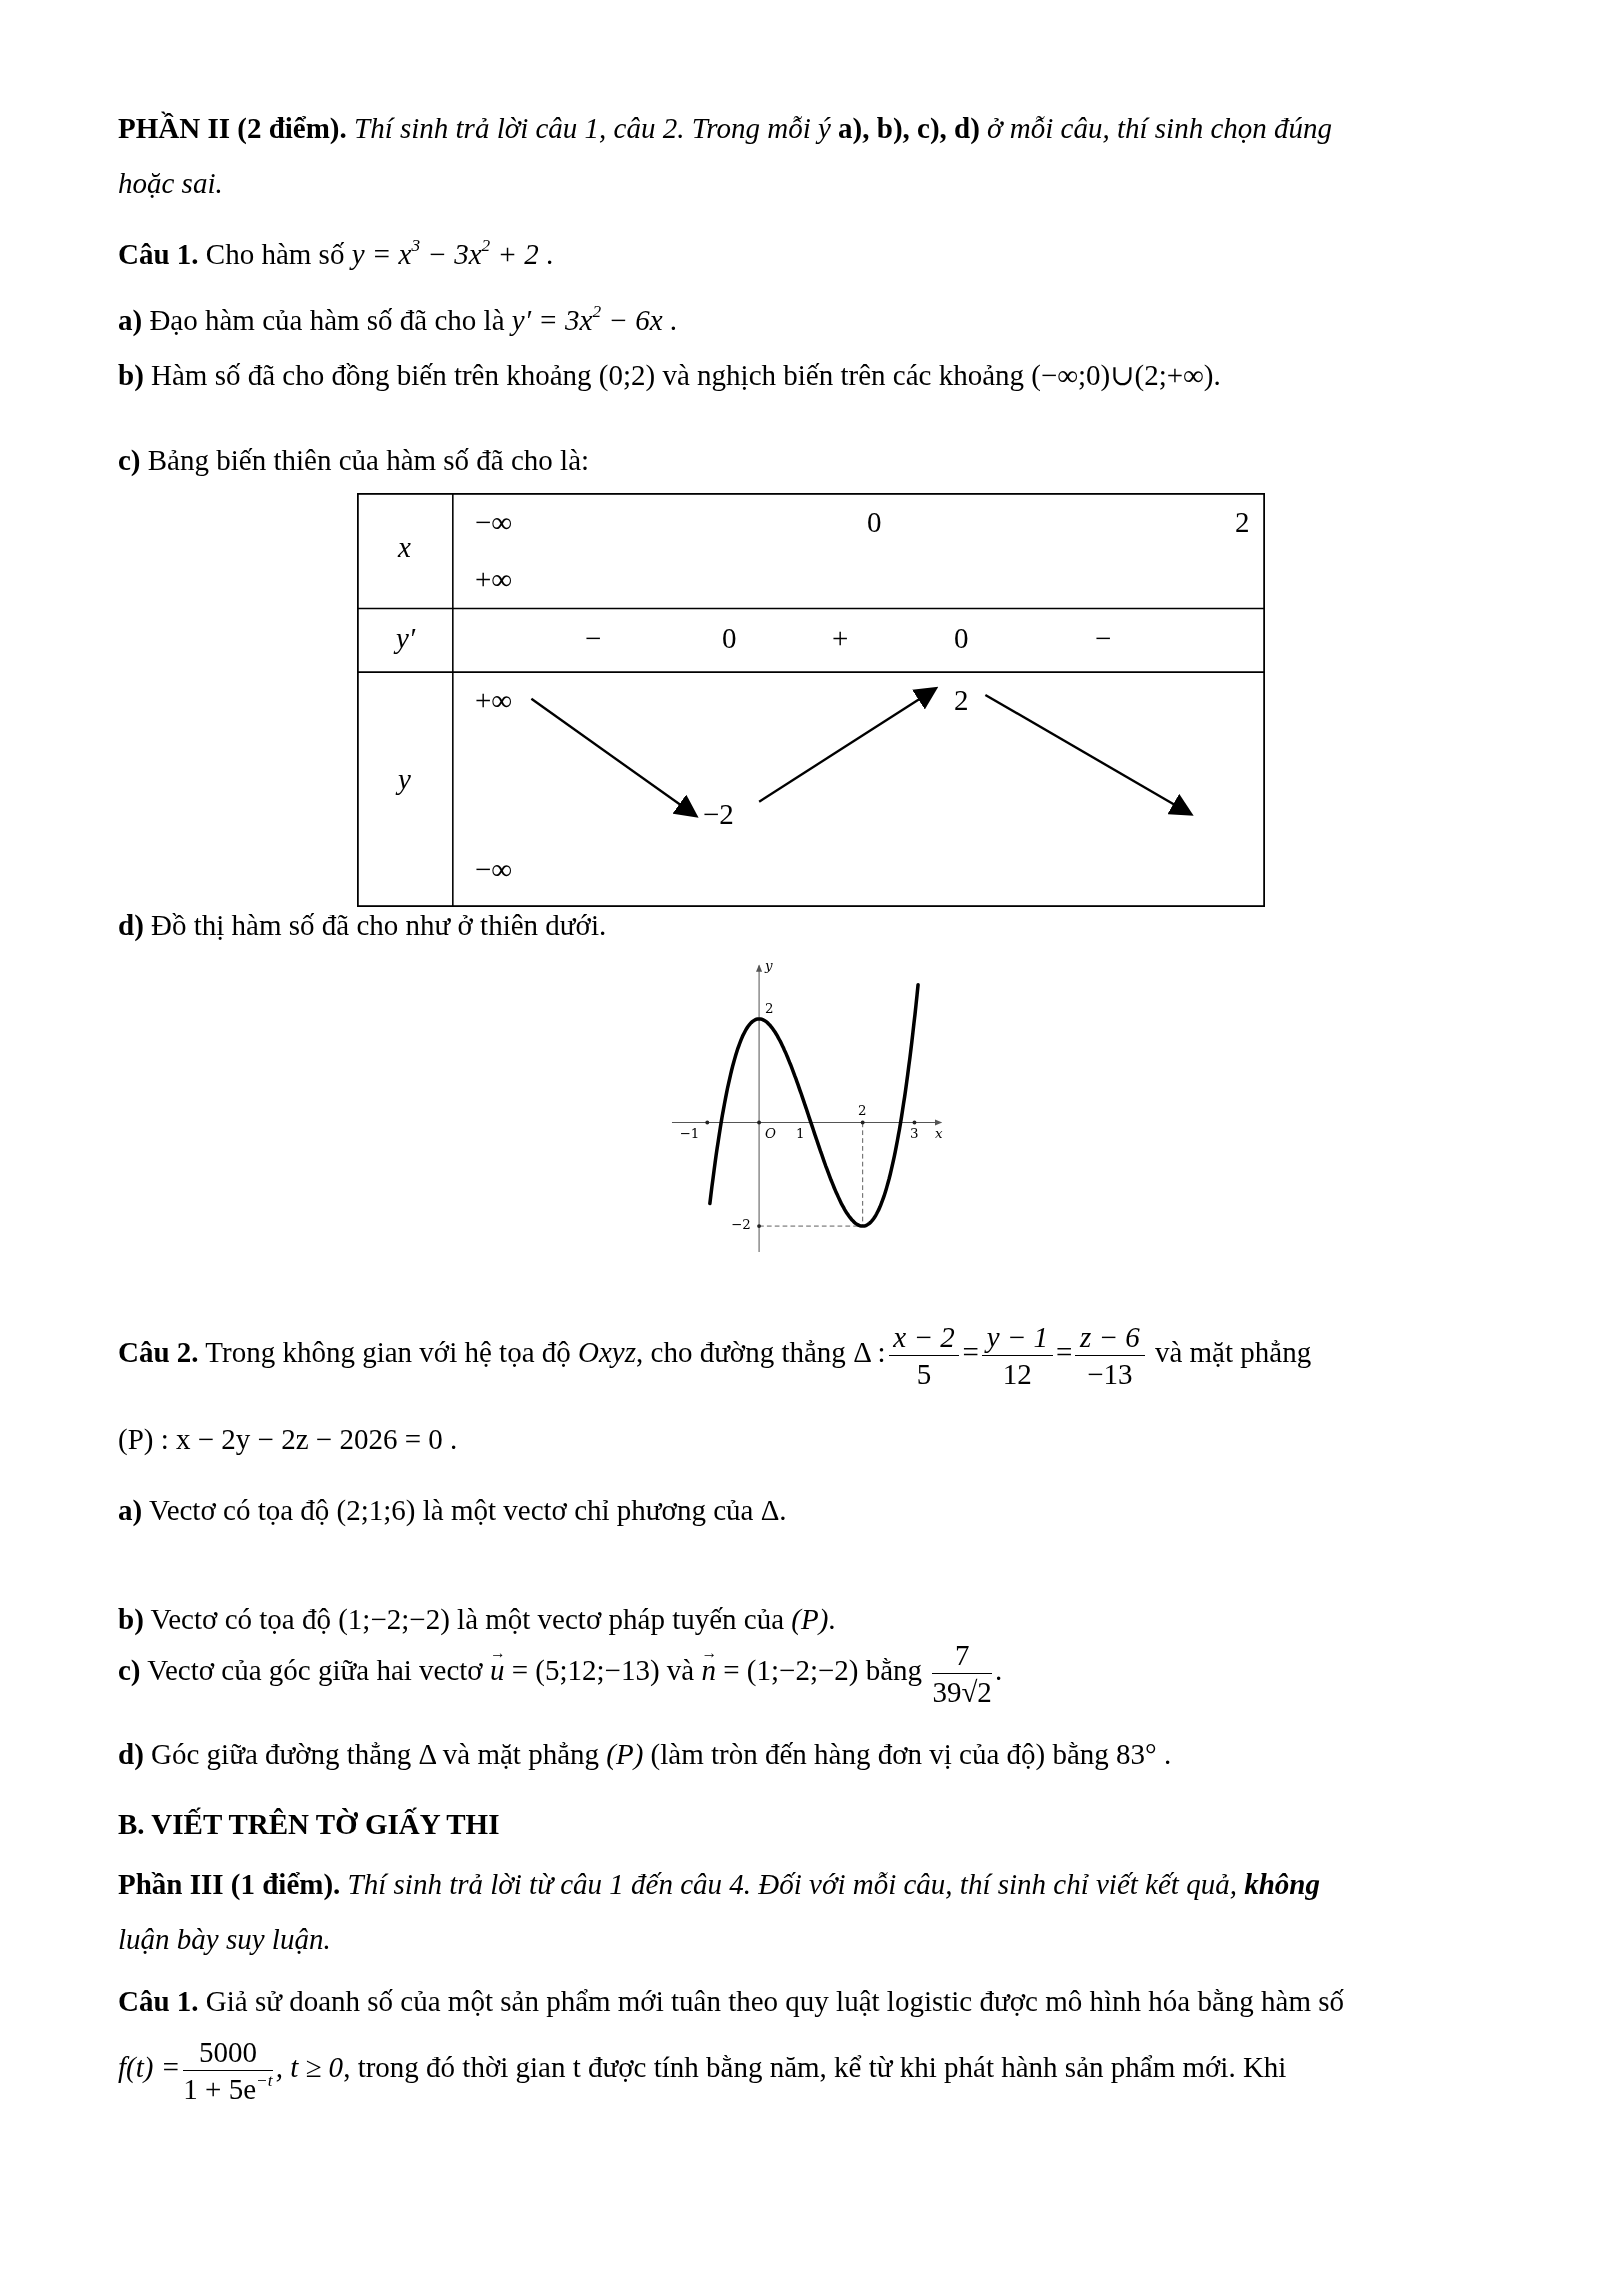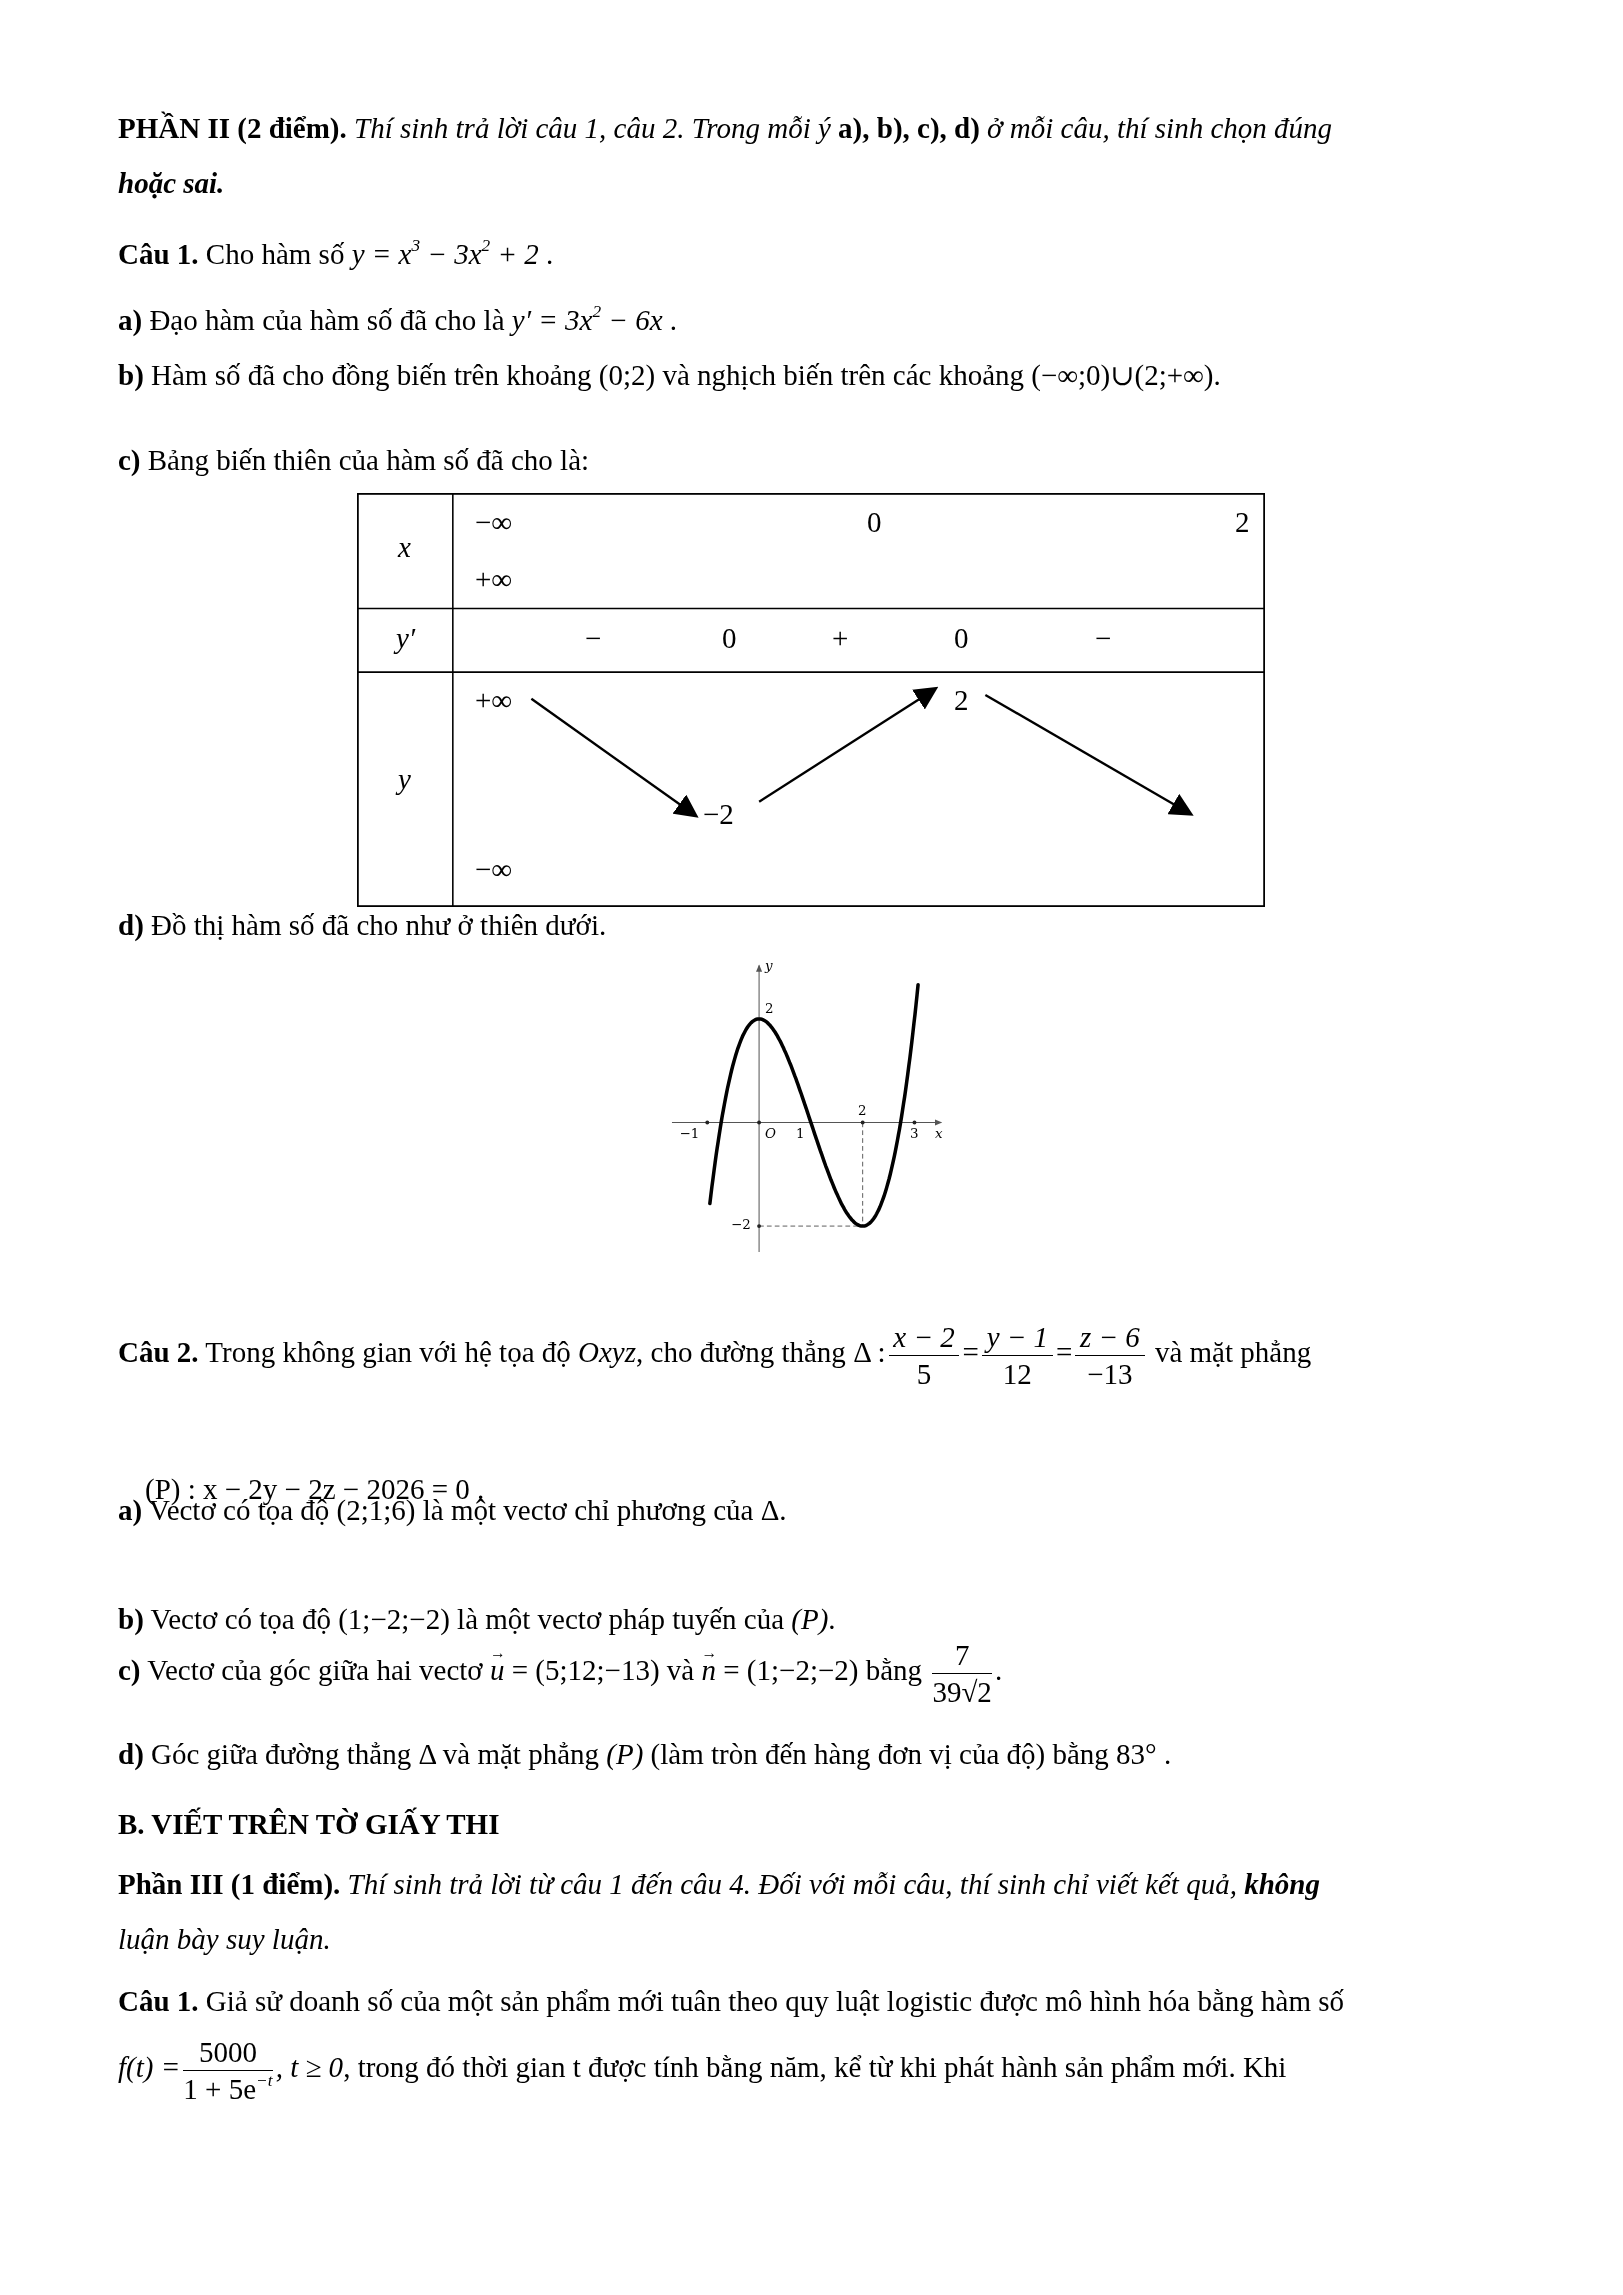--- a/index.html
+++ b/index.html
@@ -22,21 +22,21 @@
     
     #graph { position: absolute; left: 660px; top: 942px; width: 330px; height: 361px; }
     .gl { position: absolute; font-family: "DejaVu Serif", serif; font-size: 13.4px; line-height: 14px; }
   </style>
 </head>
 <body>
 
 <div class="line" style="top:110px;">
   <span class="b">PHẦN II (2 điểm).</span><span class="i"> Thí sinh trả lời câu 1, câu 2. Trong mỗi ý </span><span class="b">a), b), c), d)</span><span class="i"> ở mỗi câu, thí sinh chọn đúng</span>
 </div>
-<div class="line i" style="top:165px;font-weight:bold;">hoặc sai.</div>
+<div class="line i" style="top:165px;">hoặc sai.</div>
 
 <div class="line" style="top:236px;">
   <span class="b">Câu 1.</span><span> Cho hàm số </span>
   <span class="m"><span>y</span> = <span>x</span><sup>3</sup> − 3<span>x</span><sup>2</sup> + 2</span> .
 </div>
 <div class="line" style="top:302px;text-align:center;">
   <span class="b">a)</span><span> Đạo hàm của hàm số đã cho là </span>
   <span class="m">y′ = 3x<sup>2</sup> − 6x</span><span> .</span>
 </div>
 <div class="line" style="top:357px;">
@@ -113,21 +113,21 @@
   <span class="gl" style="left:136px;top:185px;">1</span>
   <span class="gl" style="left:198px;top:162px;">2</span>
   <span class="gl" style="left:250px;top:185px;">3</span>
   <span class="gl" style="left:105px;top:60px;">2</span>
   <span class="gl" style="left:71px;top:276px;">−2</span>
 </div>
 
 <div class="line" style="top:1319px;">
   <span class="b">Câu 2.</span><span> Trong không gian với hệ tọa độ </span><span class="i">Oxyz</span><span>,  cho đường thẳng </span><span>Δ :</span><span class="frac m"><span class="num">x − 2</span><span class="den" style="font-style:normal">5</span></span>=<span class="frac m"><span class="num">y − 1</span><span class="den" style="font-style:normal">12</span></span>=<span class="frac m"><span class="num">z − 6</span><span class="den" style="font-style:normal">−13</span></span><span>  và mặt phẳng</span>
 </div>
-<div class="line m" style="top:1471px;font-style:normal;margin-left:27px;">(P) : x − 2y − 2z − 2026 = 0 .</div>
+<div class="line m" style="top:1421px;font-style:normal;">(P) : x − 2y − 2z − 2026 = 0 .</div>
 
 <div class="line" style="top:1492px;">
   <span class="b">a)</span><span> Vectơ có tọa độ </span><span>(2;1;6)</span><span> là một vectơ chỉ phương của Δ.</span>
 </div>
 <div class="line" style="top:1565px;margin-top:36px;">
   <span class="b">b)</span><span> Vectơ có tọa độ </span><span>(1;−2;−2)</span><span> là một vectơ pháp tuyến của </span><span class="i">(P)</span><span>.</span>
 </div>
 <div class="line" style="top:1637px;">
   <span class="b">c)</span><span> Vectơ của góc giữa hai vectơ </span><span class="vec">u</span><span> = (5;12;−13)</span><span>  và </span><span class="vec">n</span><span> = (1;−2;−2)</span><span>  bằng </span><span class="frac"><span class="num">7</span><span class="den">39√2</span></span><span>.</span>
 </div>

